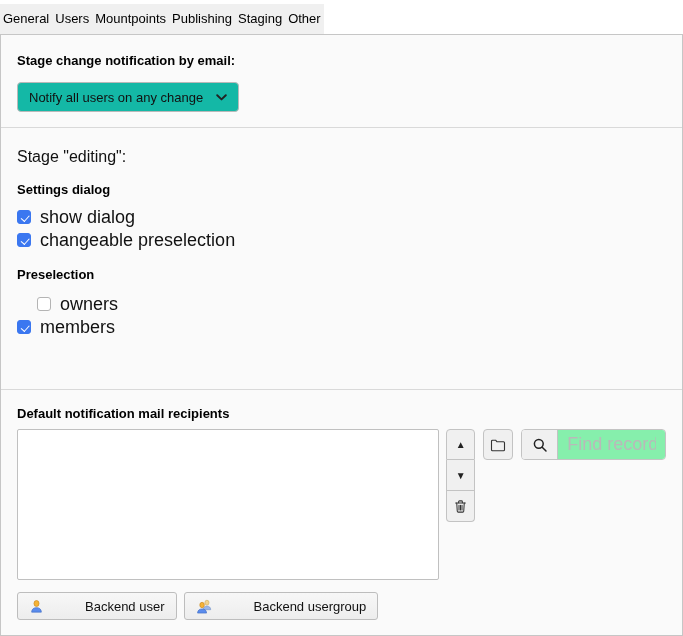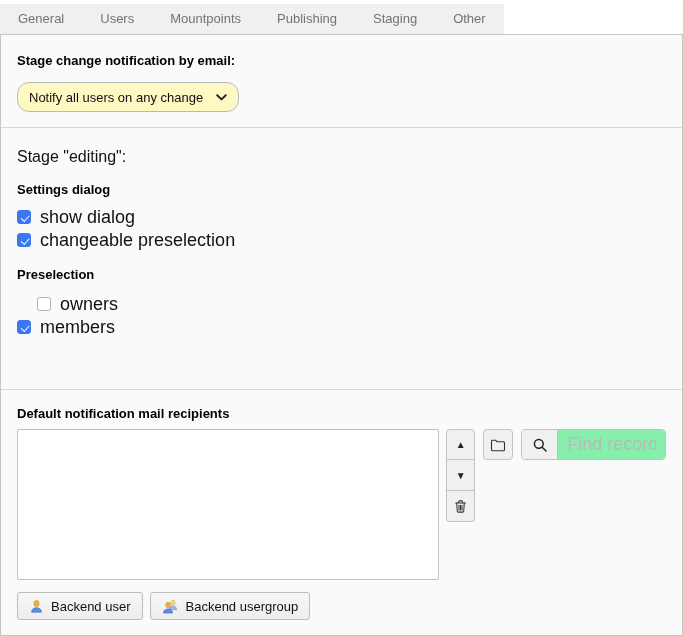--- a/index.html
+++ b/index.html
@@ -7,21 +7,21 @@
   body {
     width:683px; height:636px;
     font-family:"Liberation Sans", sans-serif;
     color:#111; font-size:13px;
     overflow:hidden;
   }
   
   .tabbar { display:flex; align-items:flex-end; height:34px; background:#fff; }
   .tab {
     background:#f0f0f0; height:30px; line-height:30px;
-    padding:0 18px; font-size:13px; color:#737373;
+    padding:0 3px; font-size:13px; color:#000000;
     cursor:pointer; white-space:nowrap;
   }
   .tab.active {
     background:#fafafa; height:33px; line-height:31px;
     border:1px solid #c6c6c6; border-bottom:none;
     border-radius:3px 3px 0 0;
     margin-bottom:-1px; position:relative; z-index:2;
   }
   
   .panel {
@@ -31,21 +31,21 @@
   }
   .section { padding:0 16px; }
   .section-a { height:93px; padding-top:18px; border-bottom:1px solid #d9d9d9; }
   .section-b { height:262px; padding-top:14px; border-bottom:1px solid #d9d9d9; }
   .section-c { height:246px; padding-top:16px; }
   .lbl-bold { font-weight:bold; font-size:13px; color:#000; }
   .stage-title { font-size:16px; font-weight:400; margin-top:6px; color:#111; }
   
   .select {
     margin-top:14px; width:222px; height:30px;
-    background:#fef9c3; border:1px solid #b9b9b9; border-radius:12px;
+    background:#14b8a6; border:1px solid #b9b9b9; border-radius:4px;
     display:flex; align-items:center; justify-content:space-between;
     padding:0 11px; cursor:pointer;
   }
   .select span { font-size:13px; color:#111; }
   
   .cb-row { display:flex; align-items:center; margin-top:9px; height:14px; }
   .cb-row + .cb-row { margin-top:9px; }
   .cb {
     width:14px; height:14px; border-radius:3px; margin-right:9px;
     background:#fff; border:1px solid #b4b4b4; position:relative; cursor:pointer;
@@ -94,21 +94,21 @@
     font-family:"Liberation Sans", sans-serif; font-size:18px; color:#333;
     padding:0 9px; min-width:0;
   }
   .search-input::placeholder { color:#b9b9b9; }
   
   .backend-row { display:flex; margin-top:12px; }
   .backend-btn {
     height:28px; background:linear-gradient(#f7f7f7,#ededed);
     border:1px solid #bdbdbd; border-radius:3px;
     display:flex; align-items:center; padding:0 11px; margin-right:7px;
-    cursor:pointer; font-size:13px; color:#111;
+    cursor:pointer; font-size:13px; color:#111;gap:34px;
   }
   .backend-btn .icon { margin-right:7px; display:flex; }
   svg { display:block; }
 </style>
 </head>
 <body>
 
 <div class="tabbar">
   <div class="tab">General</div>
   <div class="tab">Users</div>

